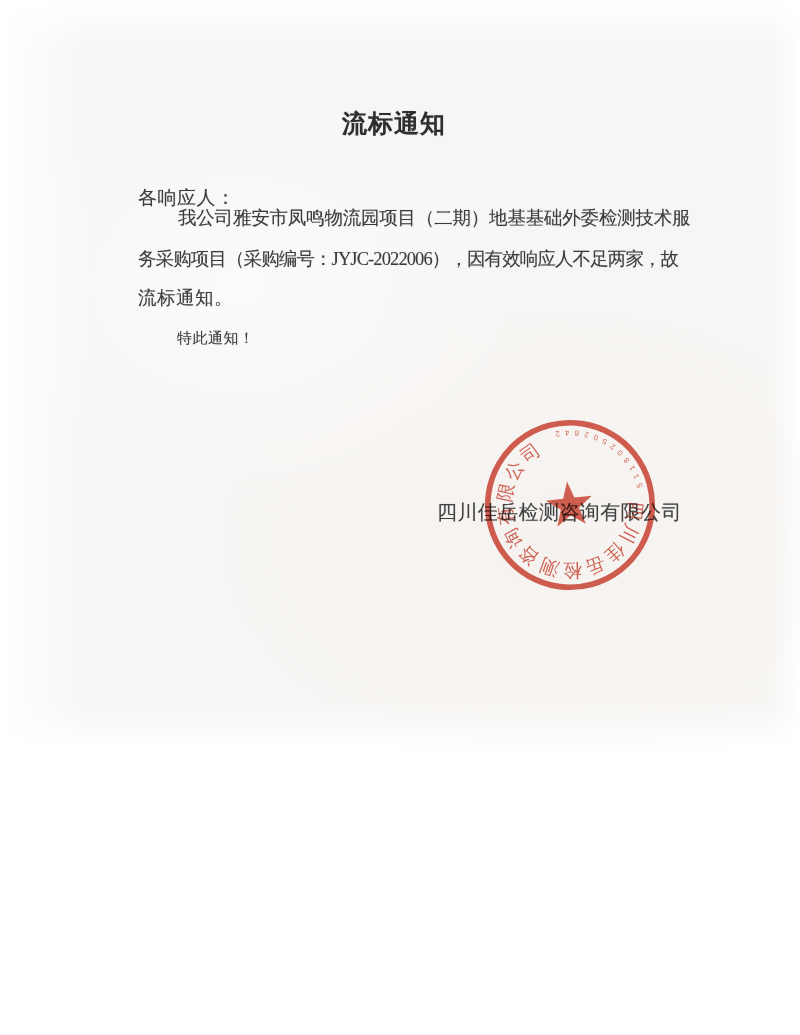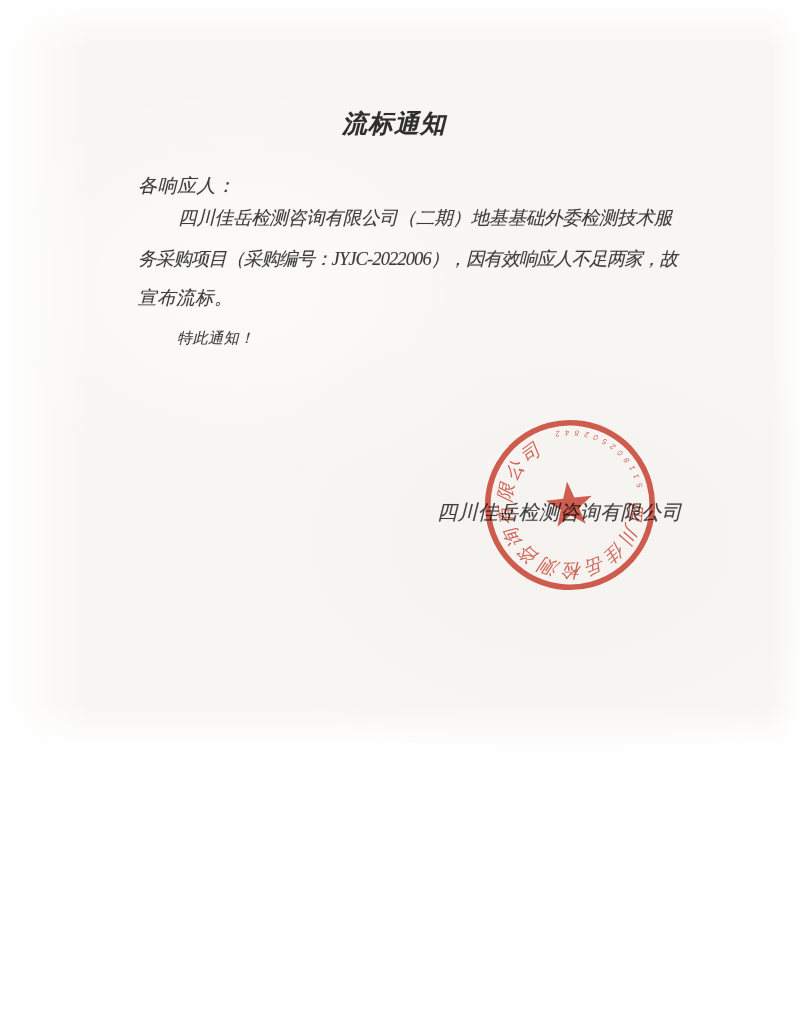--- a/index.html
+++ b/index.html
@@ -9,40 +9,39 @@
     overflow:hidden;
     font-family:"Liberation Serif","DejaVu Serif",serif;
     background:
       radial-gradient(420px 300px at 30% 38%, rgba(255,255,255,.55), rgba(255,255,255,0) 70%),
       radial-gradient(500px 340px at 70% 72%, rgba(240,236,232,.35), rgba(255,255,255,0) 70%),
       linear-gradient(90deg,#ffffff 0px, rgba(255,255,255,0) 90px),
       linear-gradient(180deg,#ffffff 0px, rgba(255,255,255,0) 50px),
       linear-gradient(0deg,#ffffff 0px, rgba(255,255,255,0) 48px),
       linear-gradient(270deg,#ffffff 0px, rgba(255,255,255,0) 30px),
       #f8f6f4;
-    font-style: italic;
   }
   .txt{
     position:absolute;
     color:#3c3c3c;
     line-height:1;
     white-space:nowrap;
     text-shadow:0 0 1px rgba(80,80,80,.35);
   }
   .title{
     left:0;right:0;top:111px;
     text-align:center;
     font-family:"Liberation Sans","DejaVu Sans",sans-serif;
     font-weight:bold;
     font-size:25px;
     letter-spacing:1px;
     color:#2e2e2e;
     transform:translateX(-6px);
   }
-  .salutation{left:138px;top:176px;font-size:19px;letter-spacing:.5px;}
+  .salutation{left:138px;top:188px;font-size:19px;letter-spacing:.5px;}
   .bline{left:138px;font-size:18.5px;}
   .l0{top:209px;padding-left:40px;letter-spacing:-.2px;}
   .l1{top:250px;letter-spacing:-.9px;}
   .l2{top:289px;letter-spacing:.5px;}
   .closing{left:177px;top:331px;font-size:15px;letter-spacing:.5px;}
   .company{left:437px;top:502px;font-size:20px;letter-spacing:.4px;color:#424242;}
   .date{left:496px;top:540px;font-size:19px;letter-spacing:1px;word-spacing:4px;color:#424242;}
   .stamp{
     position:absolute;
     left:483px;top:418px;
@@ -57,23 +56,23 @@
 </style>
 </head>
 <body>
 
 <div class="scan">
 
   <div class="txt title">流标通知</div>
 
   <div class="txt salutation">各响应人：</div>
 
-  <div class="txt bline l0">四川佳岳检测咨询有限公司（二期）地基基础外委检测技术服</div>
+  <div class="txt bline l0">我公司雅安市凤鸣物流园项目（二期）地基基础外委检测技术服</div>
   <div class="txt bline l1">务采购项目（采购编号：JYJC-2022006），因有效响应人不足两家，故</div>
-  <div class="txt bline l2">宣布流标。</div>
+  <div class="txt bline l2">流标通知。</div>
 
   <div class="txt closing">特此通知！</div>
 
   <div class="txt company">四川佳岳检测咨询有限公司</div>
 
   <svg class="stamp" viewBox="0 0 200 200" xmlns="http://www.w3.org/2000/svg" aria-hidden="true">
     <defs>
       <path id="arcTop" d="M 46.4,141.9 A 68,68 0 1 1 153.6,141.9" fill="none"></path>
       <path id="arcBottom" d="M 19.2,129.4 A 86,86 0 0 0 180.8,129.4" fill="none"></path>
     </defs>

